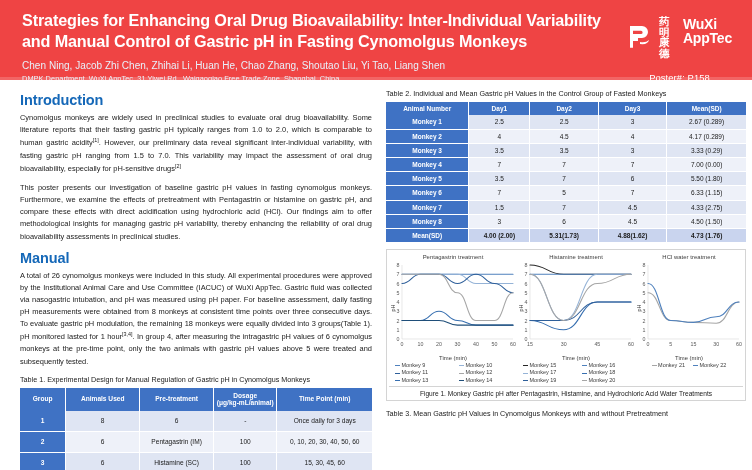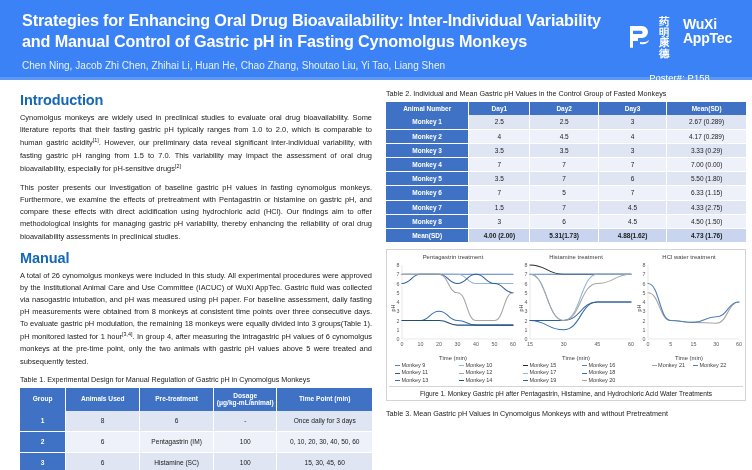--- a/index.html
+++ b/index.html
@@ -8,21 +8,21 @@
     overflow: hidden;
     background: #ffffff;
     font-family: "Liberation Sans", sans-serif;
   }
   .poster { position: relative; width: 752px; height: 470px; background:#fff; }
 
   
   .header {
     position: relative;
     height: 80px;
-    background: #3b82f6;
+    background: #ef4444;
     padding: 8px 12px 6px 22px;
     display: flex;
     justify-content: flex-end;
     align-items: flex-start;
     overflow: hidden;
   }
   .header::after{
     content:"";
     position:absolute; left:0; right:0; bottom:0; height:3px;
     background: rgba(255,255,255,0.18);
@@ -185,20 +185,21 @@
 </style>
 </head>
 <body>
 
 <div class="poster">
 
   <div class="header">
     <div class="title-wrap">
       <div class="poster-title">Strategies for Enhancing Oral Drug Bioavailability: Inter-Individual Variability and Manual Control of Gastric pH in Fasting Cynomolgus Monkeys</div>
       <div class="authors">Chen Ning, Jacob Zhi Chen, Zhihai Li, Huan He, Chao Zhang, Shoutao Liu, Yi Tao, Liang Shen</div>
+      <div class="affil">DMPK Department, WuXi AppTec, 31 Yiwei Rd., Waigaoqiao Free Trade Zone, Shanghai, China</div>
     </div>
     <div class="brand-wrap">
       <div class="logo-row">
         <span class="logo-mark">
           <svg width="28" height="28" viewBox="0 0 28 28">
             <path d="M3 3 h12 a6 6 0 0 1 0 12 h-4 v3 h-5 v-7 h8 a1.6 1.6 0 0 0 0 -3.2 h-8 v17 h-3 z" fill="#ffffff"></path>
             <path d="M13 19 q6 1 9 -2 q-1 5 -9 4 z" fill="#ffffff"></path>
           </svg>
         </span>
         <span class="logo-text-block">

